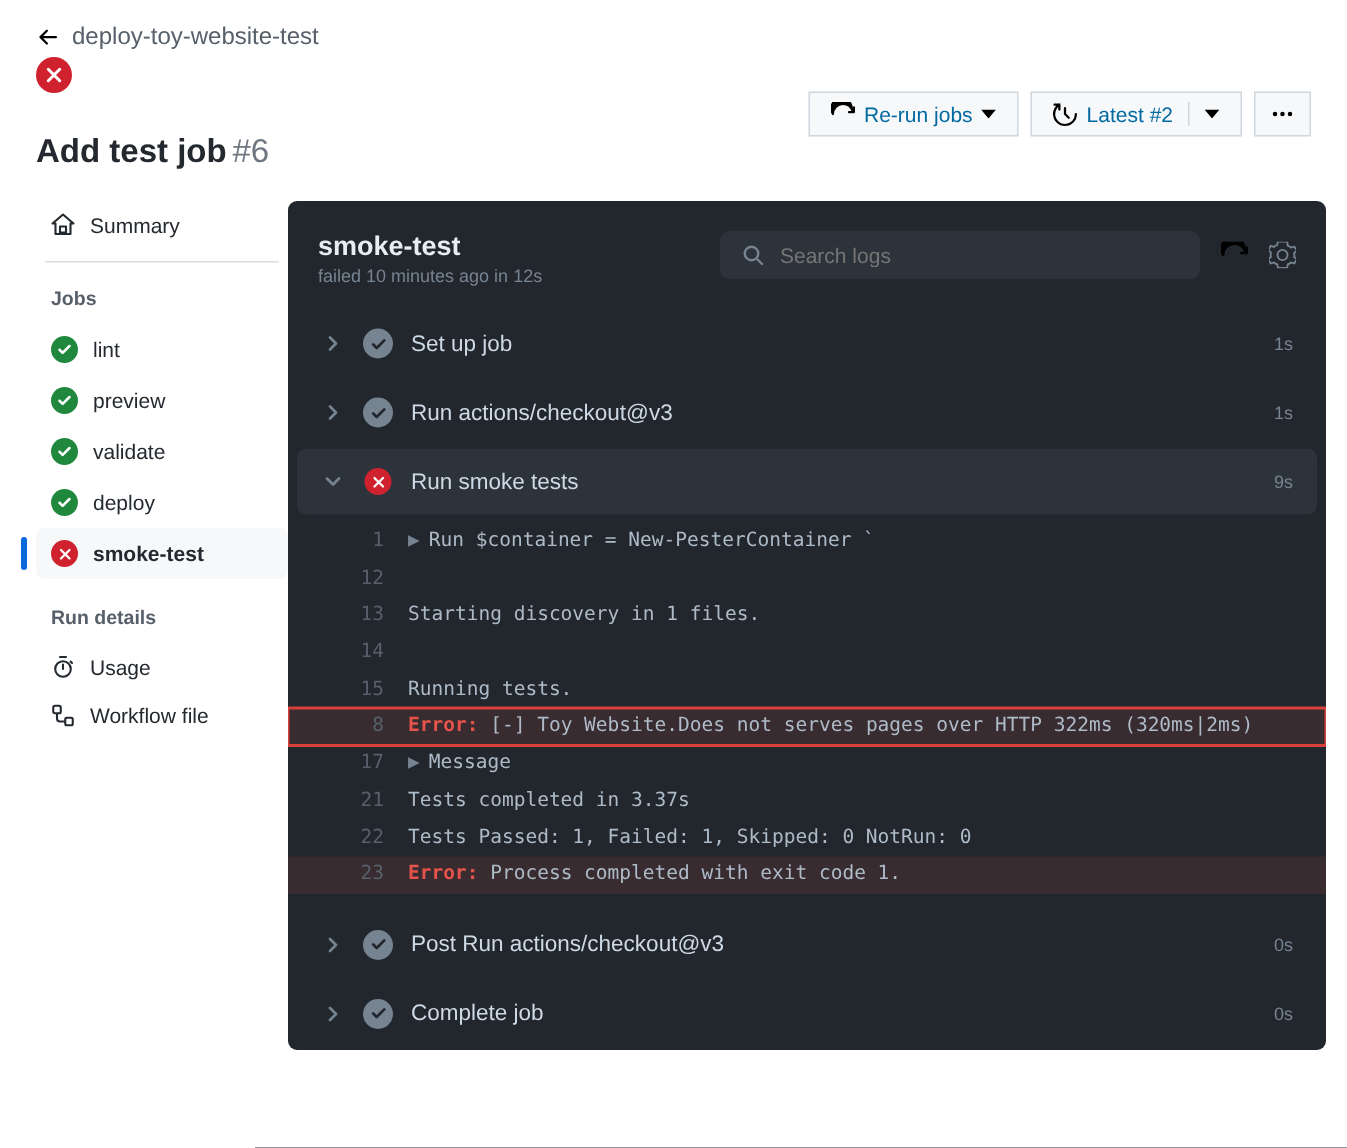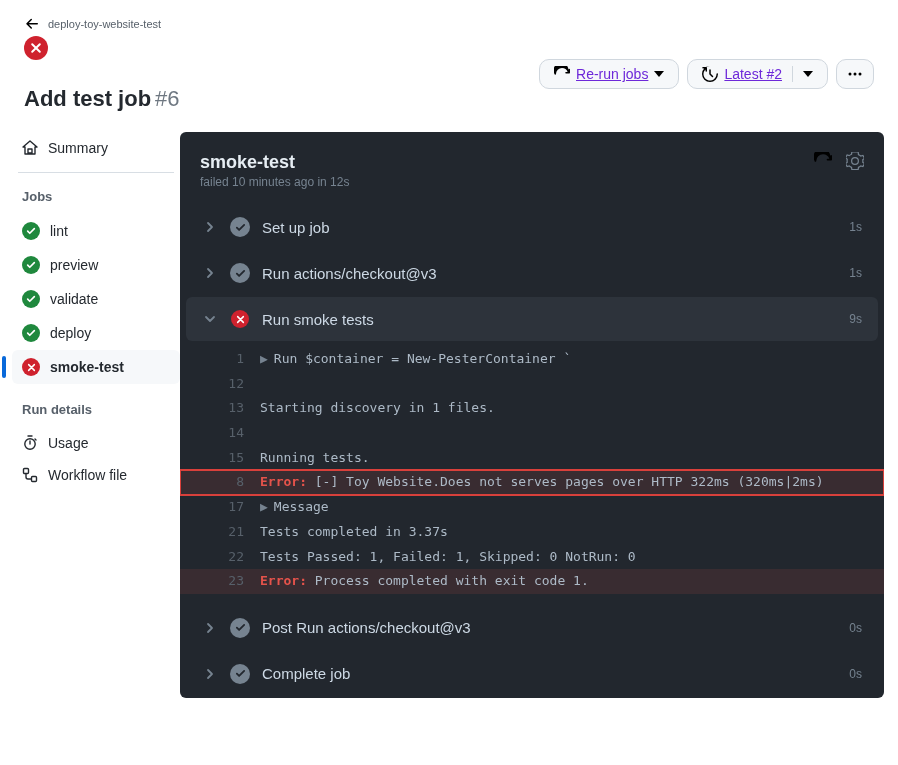--- a/index.html
+++ b/index.html
@@ -1,30 +1,30 @@
 <!DOCTYPE html>
 <html><head>
 <meta charset="utf-8">
 <style>
 *{box-sizing:border-box;margin:0;padding:0;}
 body{font-family:-apple-system,BlinkMacSystemFont,"Segoe UI",Helvetica,Arial,sans-serif;background:#fff;color:#24292f;font-size:14px;width:898px;}
 .header{padding:16px 24px 0 24px;}
 .back-row{display:flex;align-items:center;gap:8px;color:#57606a;margin-bottom:4px;}
-.back-row span{font-size:11px;}
+.back-row span{font-size:16px;}
 .title-row{display:flex;align-items:center;justify-content:space-between;}
 .title-left{display:flex;align-items:flex-start;gap:26px;flex-direction:column;}
 .fail-dot{width:24px;height:24px;border-radius:50%;background:#cf222e;display:flex;align-items:center;justify-content:center;flex:none;}
 .fail-dot svg{fill:#fff;}
 .run-title{font-size:22px;font-weight:600;color:#24292f;}
 .run-num{color:#6e7781;font-weight:400;}
 .title-right{display:flex;align-items:center;gap:8px;}
-.btn{border:1px solid #d0d7de;background:#f6f8fa;border-radius:10px;padding:6px 14px;display:flex;align-items:center;gap:6px;font-size:14px;color:#6d28d9;cursor:pointer;text-decoration:underline;}
+.btn{border:1px solid #d0d7de;background:#f6f8fa;border-radius:0;padding:6px 14px;display:flex;align-items:center;gap:6px;font-size:14px;color:#0369a1;cursor:pointer;}
 .btn.icon-only{padding:6px 10px;}
 .divider-v{width:1px;height:16px;background:#d0d7de;margin:0 4px;}
-.layout{display:flex;margin-top:20px;padding:0 0 20px 0;}
+.layout{display:flex;margin-top:20px;padding:0 0 20px 0;margin-left:12px;}
 .sidebar{width:180px;flex:none;padding-left:12px;}
 .side-item{display:flex;align-items:center;gap:10px;padding:8px 10px;border-radius:6px;color:#24292f;cursor:pointer;position:relative;}
 .side-item.active{background:#f6f8fa;font-weight:600;}
 .side-item.active::before{content:"";position:absolute;left:-10px;top:6px;bottom:6px;width:4px;background:#0969da;border-radius:2px;}
 .side-sep{border-top:1px solid #d8dee4;margin:8px 6px 12px 6px;}
 .side-heading{font-size:13px;font-weight:600;color:#57606a;padding:4px 10px 10px 10px;}
 .success-dot{width:18px;height:18px;border-radius:50%;background:#1f883d;display:flex;align-items:center;justify-content:center;flex:none;}
 .success-dot svg{fill:#fff}
 .fail-dot-sm{width:18px;height:18px;border-radius:50%;background:#cf222e;display:flex;align-items:center;justify-content:center;flex:none;}
 .fail-dot-sm svg{fill:#fff;}
@@ -226,20 +226,26 @@
     </div>
   </div>
 
   <div class="main">
     <div class="main-head">
       <div>
         <div class="mh-title">smoke-test</div>
         <div class="mh-sub">failed 10 minutes ago in 12s</div>
       </div>
       <div class="mh-right">
+        <div class="search">
+          <svg width="16" height="16">
+              <use href="#i-search"></use>
+            </svg>
+          <input placeholder="Search logs" style="">
+        </div>
         <div class="icon-btn">
             <svg width="18" height="18">
               <use href="#i-sync"></use>
             </svg>
           </div>
         <div class="icon-btn">
             <svg width="18" height="18">
               <use href="#i-gear"></use>
             </svg>
           </div>

